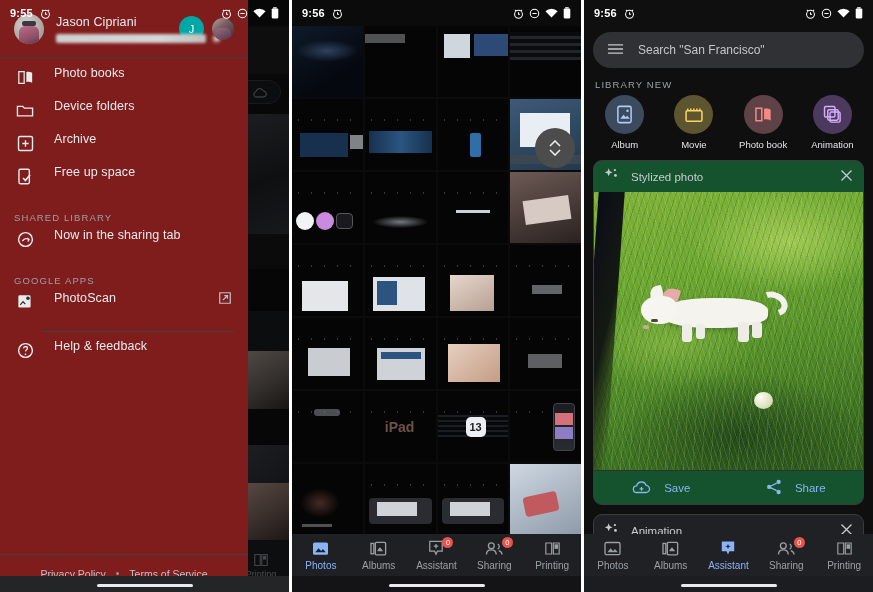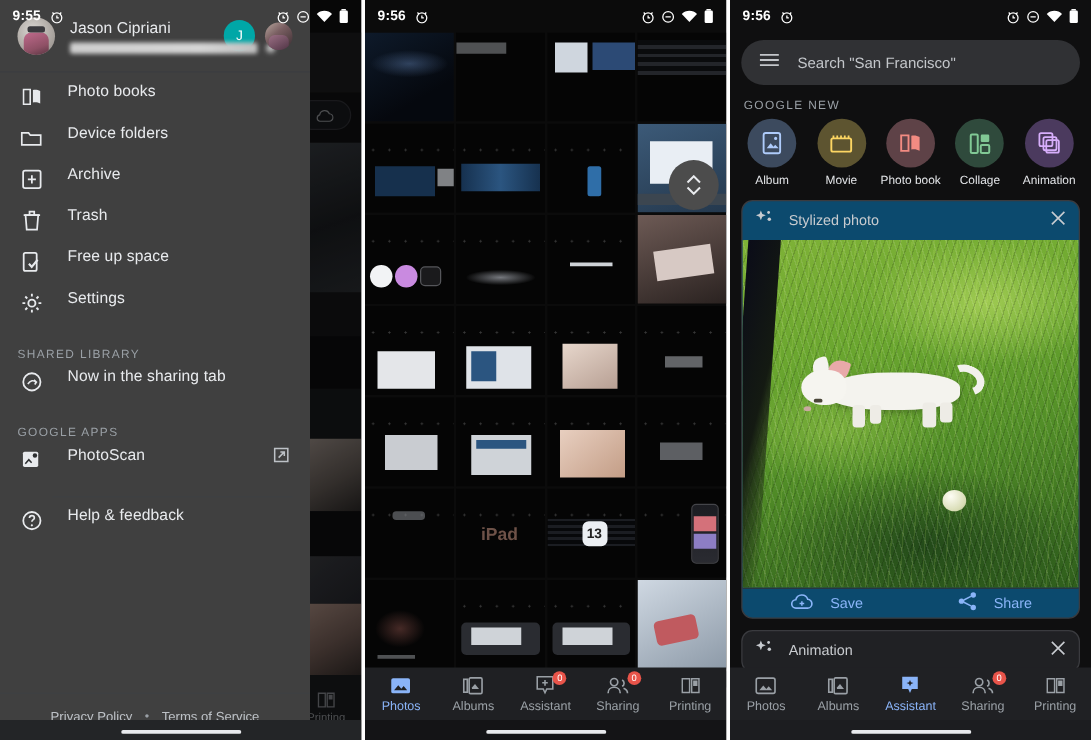--- a/index.html
+++ b/index.html
@@ -69,21 +69,21 @@
     background:#181a1c;
     display:flex; flex-direction:column; align-items:center; justify-content:center;
     gap:2px;
     color:#8a8d91; font-size:9px;
   }
   .p1 .scrim {
     position:absolute; inset:0; background:rgba(0,0,0,0.45);
   }
   .drawer {
     position:absolute; top:0; left:0; width:248px; bottom:0;
-    background:#404040;
+    background:#7f1d1d;
     display:flex; flex-direction:column;
     z-index:30;
     border-bottom-right-radius:0;
   }
   .drawer .acct {
     height:58px; display:flex; align-items:center; padding:0 14px;
     border-bottom:1px solid #3b3d40;
   }
   .avatar-photo {
     width:30px; height:30px; border-radius:50%;
@@ -213,21 +213,21 @@
   .create-row { display:flex; padding:0 6px; }
   .create-item { flex:1; display:flex; flex-direction:column; align-items:center; gap:5px;}
   .circ {
     width:39px;height:39px;border-radius:50%;
     display:flex;align-items:center;justify-content:center;
   }
   .create-item span { color:#e3e5e8; font-size:9.5px; }
 
   .card {
     margin:10px 9px 0 9px; border-radius:9px;
-    background:#0c4a6e; border:1px solid #3a3b3f; overflow:hidden;
+    background:#14532d; border:1px solid #3a3b3f; overflow:hidden;
   }
   .card-head { height:31px; display:flex; align-items:center; padding:0 10px; }
   .card-title { color:#c8cbcf; font-size:11.5px; margin-left:12px; }
   .card-x { margin-left:auto; }
   .photo {
     height:278px; width:100%;
     position:relative; overflow:hidden;
     background:
       radial-gradient(ellipse 60% 30% at 72% 18%, rgba(200,230,110,.55), transparent 60%),
       radial-gradient(ellipse 55% 25% at 28% 55%, rgba(160,205,80,.45), transparent 60%),
@@ -278,21 +278,21 @@
   .k-l1{ left:44px; top:40px; width:10px; height:18px; }
   .k-l2{ left:58px; top:40px; width:9px; height:15px; }
   .k-l3{ left:100px; top:38px; width:11px; height:20px; }
   .k-l4{ left:114px; top:38px; width:10px; height:16px; }
   .ball{
     position:absolute; left:160px; top:200px; width:19px;height:17px;border-radius:50%;
     background:radial-gradient(circle at 35% 30%, #fdfdf4, #d8dcb4 70%, #9fa87a);
     filter:blur(.4px);
   }
   .actions {
-    height:24px; display:flex; align-items:center;
+    height:34px; display:flex; align-items:center;
     border-top:1px solid #303134;
   }
   .action { flex:1; display:flex; align-items:center; justify-content:center; gap:13px; }
   .action span { color:#8ab4f8; font-size:11.5px; }
   .card2 {
     margin:9px 9px 0 9px; border-radius:9px; height:34px;
     background:#202124; border:1px solid #3a3b3f;
     display:flex; align-items:center; padding:0 10px;
     position:relative;
   }
@@ -406,49 +406,31 @@
       <div class="d-item">
         <span class="d-ico">
           <svg width="17" height="17" viewBox="0 0 18 18">
               <rect x="1.6" y="1.6" width="14.8" height="14.8" rx="1.6" fill="none" stroke="#e8eaed" stroke-width="1.5"></rect>
               <path d="M9 5.6v6.8M5.6 9h6.8" stroke="#e8eaed" stroke-width="1.5"></path>
             </svg>
         </span>
         <span class="d-label">Archive</span>
       </div>
 
-      <div class="d-item">
-        <span class="d-ico">
-          <svg width="15" height="17" viewBox="0 0 16 18">
-              <path d="M2.6 4.4h10.8l-1 12.2H3.6z" fill="none" stroke="#e8eaed" stroke-width="1.5"></path>
-              <path d="M1 4.4h14M6 1.4h4v3H6z" fill="none" stroke="#e8eaed" stroke-width="1.5"></path>
-            </svg>
-        </span>
-        <span class="d-label">Trash</span>
-      </div>
 
       <div class="d-item">
         <span class="d-ico">
           <svg width="16" height="17" viewBox="0 0 16 18">
               <rect x="1.6" y="1.4" width="11" height="15.2" rx="1.4" fill="none" stroke="#e8eaed" stroke-width="1.5"></rect>
               <path d="M6 10.6l2.4 2.6 5-6" fill="none" stroke="#e8eaed" stroke-width="1.8"></path>
             </svg>
         </span>
         <span class="d-label">Free up space</span>
       </div>
 
-      <div class="d-item">
-        <span class="d-ico">
-          <svg width="17" height="17" viewBox="0 0 18 18">
-              <circle cx="9" cy="9" r="3" fill="none" stroke="#e8eaed" stroke-width="1.6"></circle>
-              <path d="M9 1v2.4M9 14.6V17M1 9h2.4M14.6 9H17M3.4 3.4l1.7 1.7M12.9 12.9l1.7 1.7M14.6 3.4l-1.7 1.7M5.1 12.9l-1.7 1.7" stroke="#e8eaed" stroke-width="1.6"></path>
-            </svg>
-        </span>
-        <span class="d-label">Settings</span>
-      </div>
 
       <div class="d-section">SHARED LIBRARY</div>
 
       <div class="d-item">
         <span class="d-ico">
           <svg width="17" height="17" viewBox="0 0 18 18">
               <circle cx="9" cy="9" r="7.3" fill="none" stroke="#e8eaed" stroke-width="1.5"></circle>
               <path d="M5.6 10.8c2-3.2 5-3.6 7-1.4M10.8 7.4l2 1.8-1.4 2" fill="none" stroke="#e8eaed" stroke-width="1.4"></path>
             </svg>
         </span>
@@ -776,21 +758,21 @@
 
   <div class="searchbar">
     <span>
       <svg width="17" height="12" viewBox="0 0 18 12">
           <path d="M1 1.6h16M1 6h16M1 10.4h16" stroke="#c3c6ca" stroke-width="1.5"></path>
         </svg>
     </span>
     <span class="search-ph">Search "San Francisco"</span>
   </div>
 
-  <div class="create-label">GOOGLE NEW</div>
+  <div class="create-label">LIBRARY NEW</div>
 
   <div class="create-row">
     <div class="create-item">
       <span class="circ" style="background:#3c4a5e">
         <svg width="17" height="19" viewBox="0 0 18 20">
             <rect x="2" y="1.4" width="14" height="17.2" rx="1.8" fill="none" stroke="#aecbfa" stroke-width="1.6"></rect>
             <path d="M4.6 14.4 8 10.2l2.4 2.8 1.4-1.6 3 3z" fill="#aecbfa"></path>
             <circle cx="12.2" cy="6" r="1.3" fill="#aecbfa"></circle>
           </svg>
       </span>
@@ -806,30 +788,20 @@
       <span>Movie</span>
     </div>
     <div class="create-item">
       <span class="circ" style="background:#5e4247">
         <svg width="19" height="17" viewBox="0 0 20 18">
             <path d="M2 2.4h6.2v13.2H2z" fill="none" stroke="#f28b82" stroke-width="1.6"></path>
             <path d="M10.6 2.8c2.6-.7 5 0 7 1v11.6c-2-1-4.4-1.6-7-1z" fill="#f28b82"></path>
           </svg>
       </span>
       <span>Photo book</span>
-    </div>
-    <div class="create-item">
-      <span class="circ" style="background:#2f4a3c">
-        <svg width="18" height="18" viewBox="0 0 18 18">
-            <rect x="1.6" y="1.6" width="5.6" height="14.8" rx="1" fill="none" stroke="#81c995" stroke-width="1.6"></rect>
-            <rect x="9.6" y="1.6" width="6.8" height="6" rx="1" fill="#81c995"></rect>
-            <rect x="9.6" y="10" width="6.8" height="6.4" rx="1" fill="none" stroke="#81c995" stroke-width="1.6"></rect>
-          </svg>
-      </span>
-      <span>Collage</span>
     </div>
     <div class="create-item">
       <span class="circ" style="background:#4b3a5e">
         <svg width="19" height="19" viewBox="0 0 20 20">
             <rect x="1.6" y="1.6" width="11" height="11" rx="1.4" fill="none" stroke="#d7aefb" stroke-width="1.5"></rect>
             <rect x="5" y="5" width="11" height="11" rx="1.4" fill="none" stroke="#d7aefb" stroke-width="1.5"></rect>
             <rect x="7.4" y="7.4" width="10.6" height="10.6" rx="1.4" fill="none" stroke="#d7aefb" stroke-width="1.5"></rect>
           </svg>
       </span>
       <span>Animation</span>

